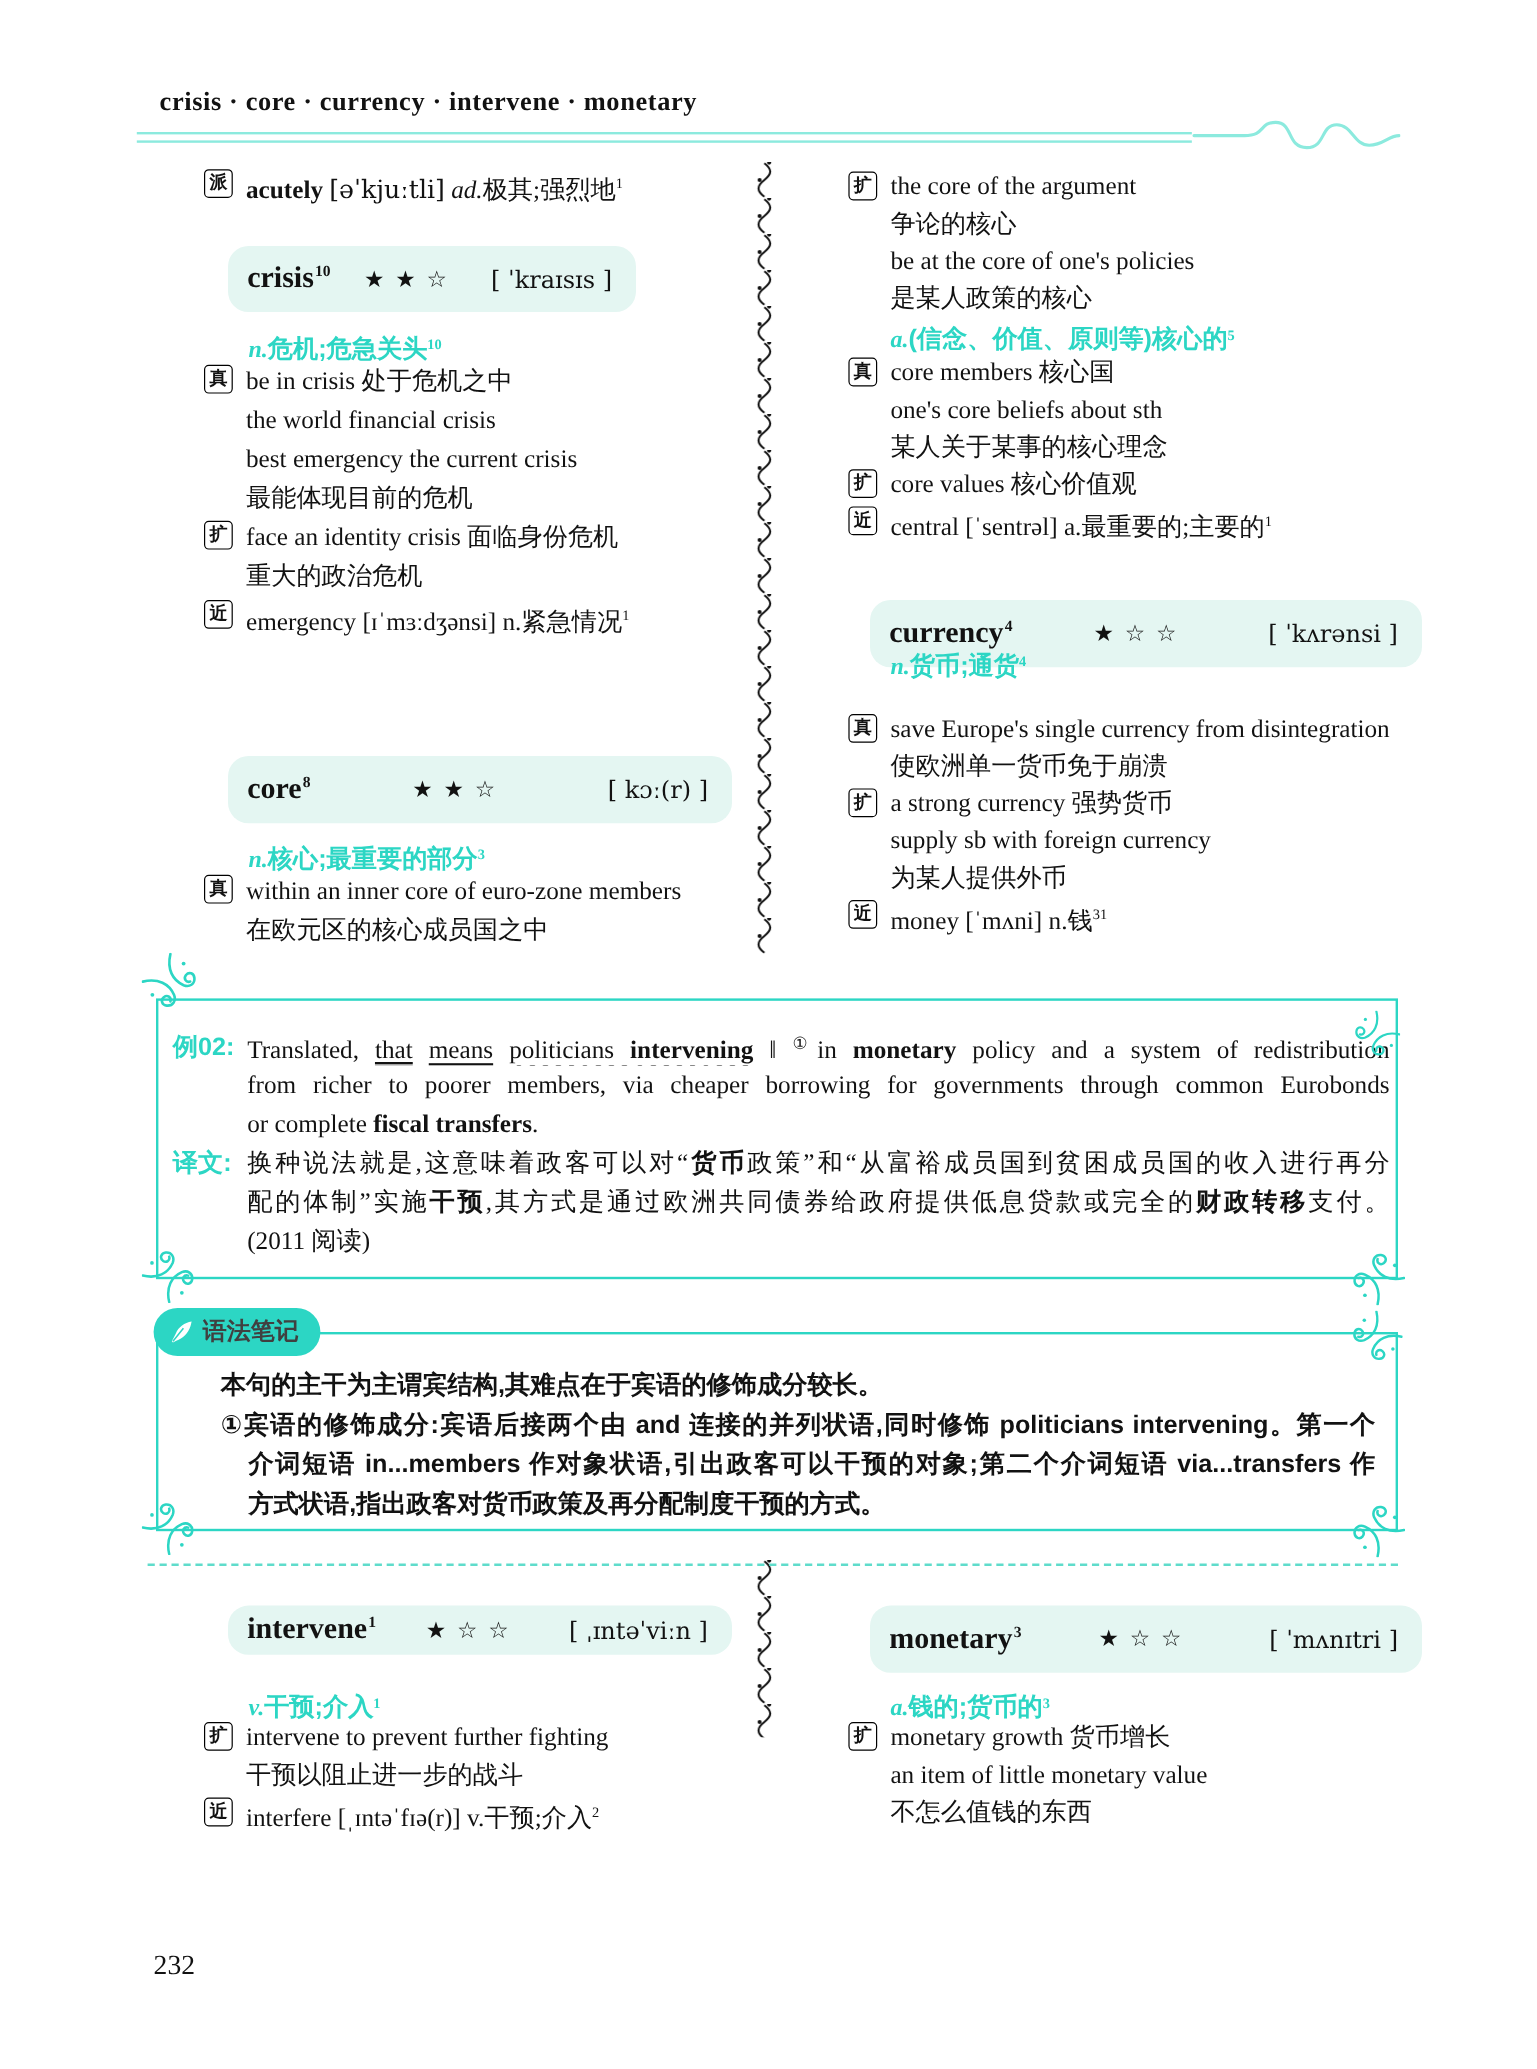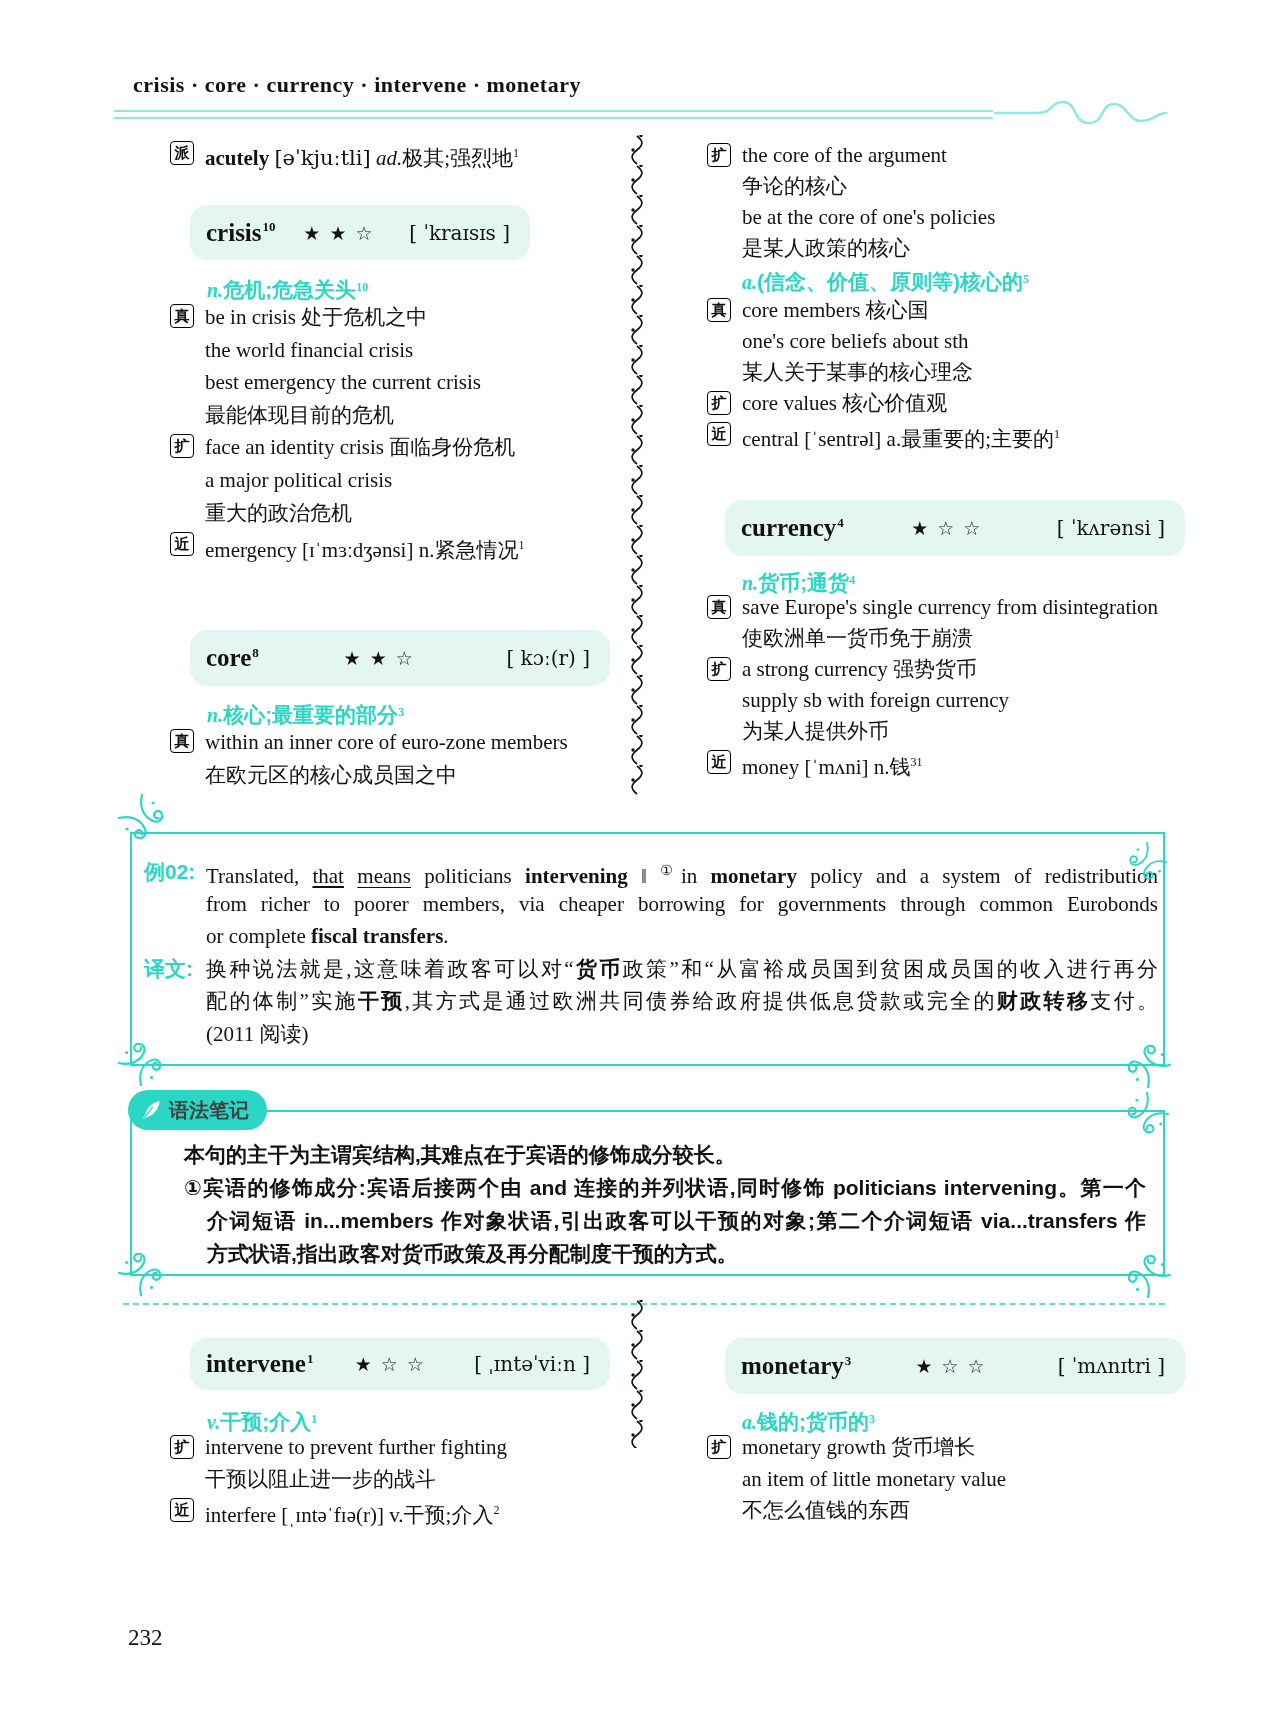--- a/index.html
+++ b/index.html
@@ -128,21 +128,20 @@
   </div>
   <div class="abs defline" style="left:207px;top:272px;">
     <span class="pos">n.</span><span class="cn">危机;危急关头</span><sup>10</sup>
   </div>
   <div class="abs lines" style="left:170px;top:301px;line-height:32.6px;">
       <div class="pline"><span class="badge">真</span><span>be in crisis 处于危机之中</span></div>
       <div class="pline"><span>the world financial crisis</span></div>
       <div class="pline"><span>best emergency the current crisis</span></div>
       <div class="pline"><span>最能体现目前的危机</span></div>
       <div class="pline"><span class="badge">扩</span><span>face an identity crisis 面临身份危机</span></div>
-      <div class="pline"><span>a major political crisis</span></div>
       <div class="pline"><span>重大的政治危机</span></div>
       <div class="pline"><span class="badge">近</span><span>emergency [ɪˈmɜːdʒənsi] n.紧急情况</span><sup>1</sup></div>
     </div>
 
   <div class="abs wordbox" style="left:190px;top:630px;width:420px;height:56px;">
     <span class="hw"><span>core</span><sup>8</sup></span>
     <span class="stars">★★☆</span>
     <span class="ipa">[ kɔː(r) ]</span>
   </div>
   <div class="abs defline" style="left:207px;top:697px;">
@@ -168,21 +167,21 @@
       <div class="pline"><span>某人关于某事的核心理念</span></div>
       <div class="pline"><span class="badge">扩</span><span>core values 核心价值观</span></div>
       <div class="pline"><span class="badge">近</span><span>central [ˈsentrəl] a.最重要的;主要的</span><sup>1</sup></div>
     </div>
 
   <div class="abs wordbox" style="left:725px;top:500px;width:460px;height:56px;">
     <span class="hw"><span>currency</span><sup>4</sup></span>
     <span class="stars">★☆☆</span>
     <span class="ipa">[ ˈkʌrənsi ]</span>
   </div>
-  <div class="abs defline" style="left:742px;top:565px;">
+  <div class="abs defline" style="left:742px;top:536px;">
     <span class="pos">n.</span><span class="cn">货币;通货</span><sup>4</sup>
   </div>
   <div class="abs lines" style="left:707px;top:592px;line-height:31px;">
       <div class="pline"><span class="badge">真</span><span>save Europe's single currency from disintegration</span></div>
       <div class="pline"><span>使欧洲单一货币免于崩溃</span></div>
       <div class="pline"><span class="badge">扩</span><span>a strong currency 强势货币</span></div>
       <div class="pline"><span>supply sb with foreign currency</span></div>
       <div class="pline"><span>为某人提供外币</span></div>
       <div class="pline"><span class="badge">近</span><span>money [ˈmʌni] n.钱</span><sup>31</sup></div>
     </div>
@@ -232,21 +231,21 @@
     <svg class="flourish" style="left:-14px;bottom:-22px;width:46px;height:46px;transform:rotate(90deg);">
         <use href="#flourish"></use>
       </svg>
     <svg class="flourish" style="right:-8px;bottom:-24px;width:46px;height:46px;">
         <use href="#flourish"></use>
       </svg>
   </div>
 
   <div class="abs dashes" style="left:123px;top:1303px;width:1042px;height:0;"></div>
 
-  <div class="abs wordbox" style="left:190px;top:1338px;width:420px;height:52px;">
+  <div class="abs wordbox" style="left:190px;top:1338px;width:420px;height:41px;">
     <span class="hw"><span>intervene</span><sup>1</sup></span>
     <span class="stars">★☆☆</span>
     <span class="ipa">[ ˌɪntəˈviːn ]</span>
   </div>
   <div class="abs defline" style="left:207px;top:1404px;">
     <span class="pos">v.</span><span class="cn">干预;介入</span><sup>1</sup>
   </div>
   <div class="abs lines" style="left:170px;top:1432px;line-height:31.5px;">
       <div class="pline"><span class="badge">扩</span><span>intervene to prevent further fighting</span></div>
       <div class="pline"><span>干预以阻止进一步的战斗</span></div>

